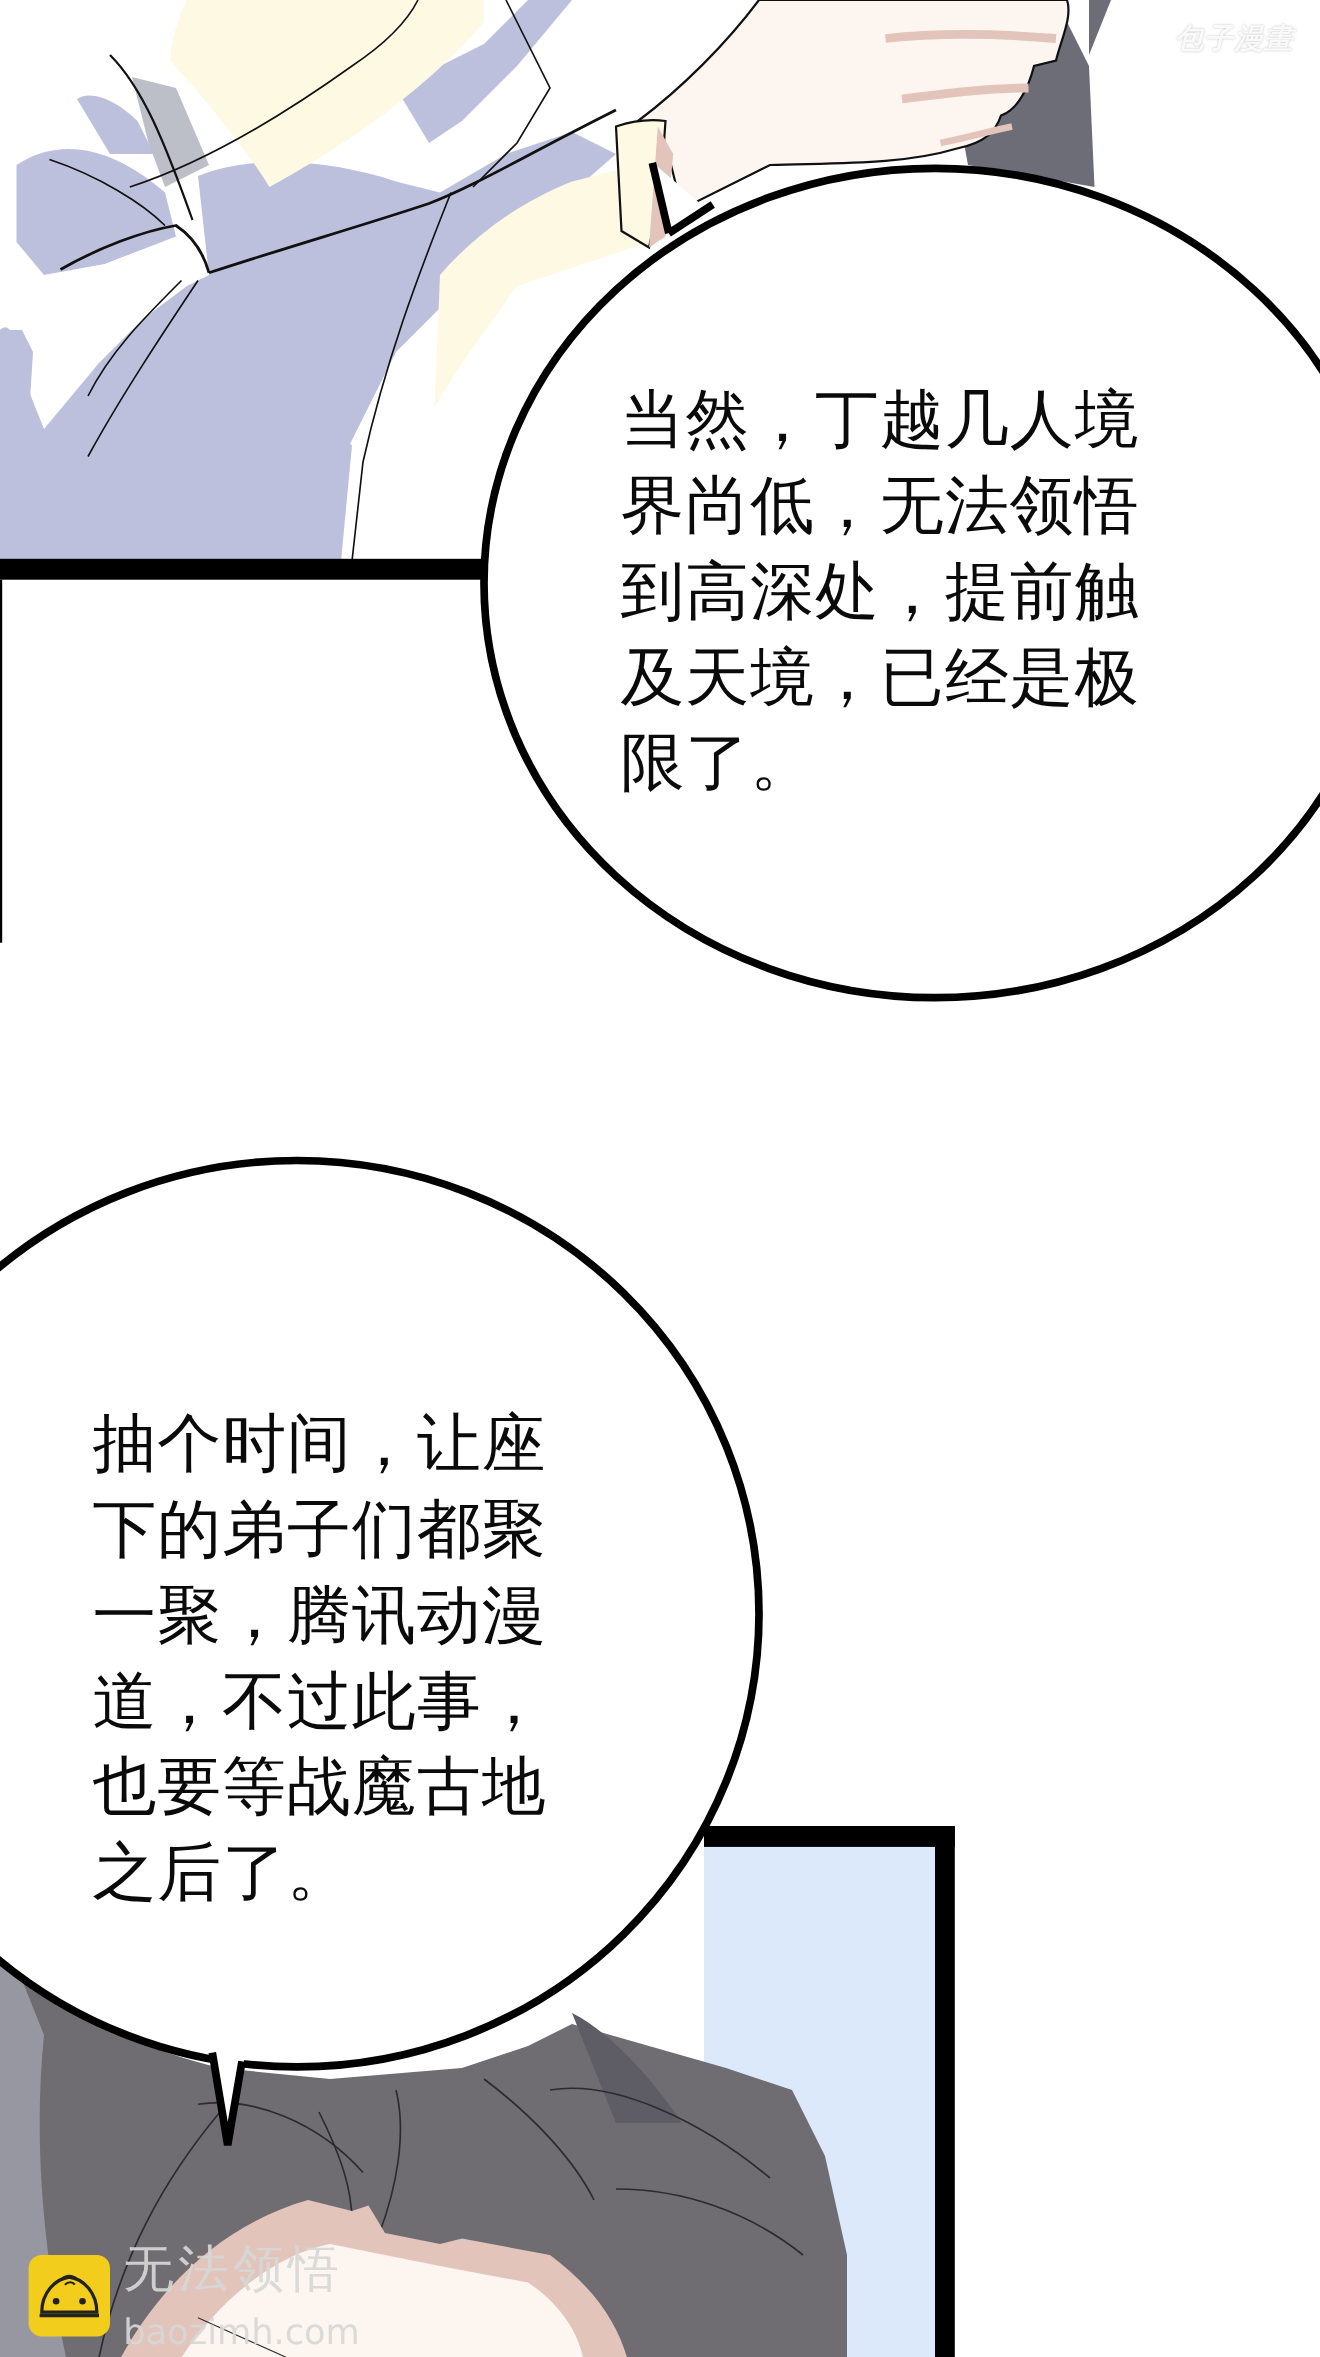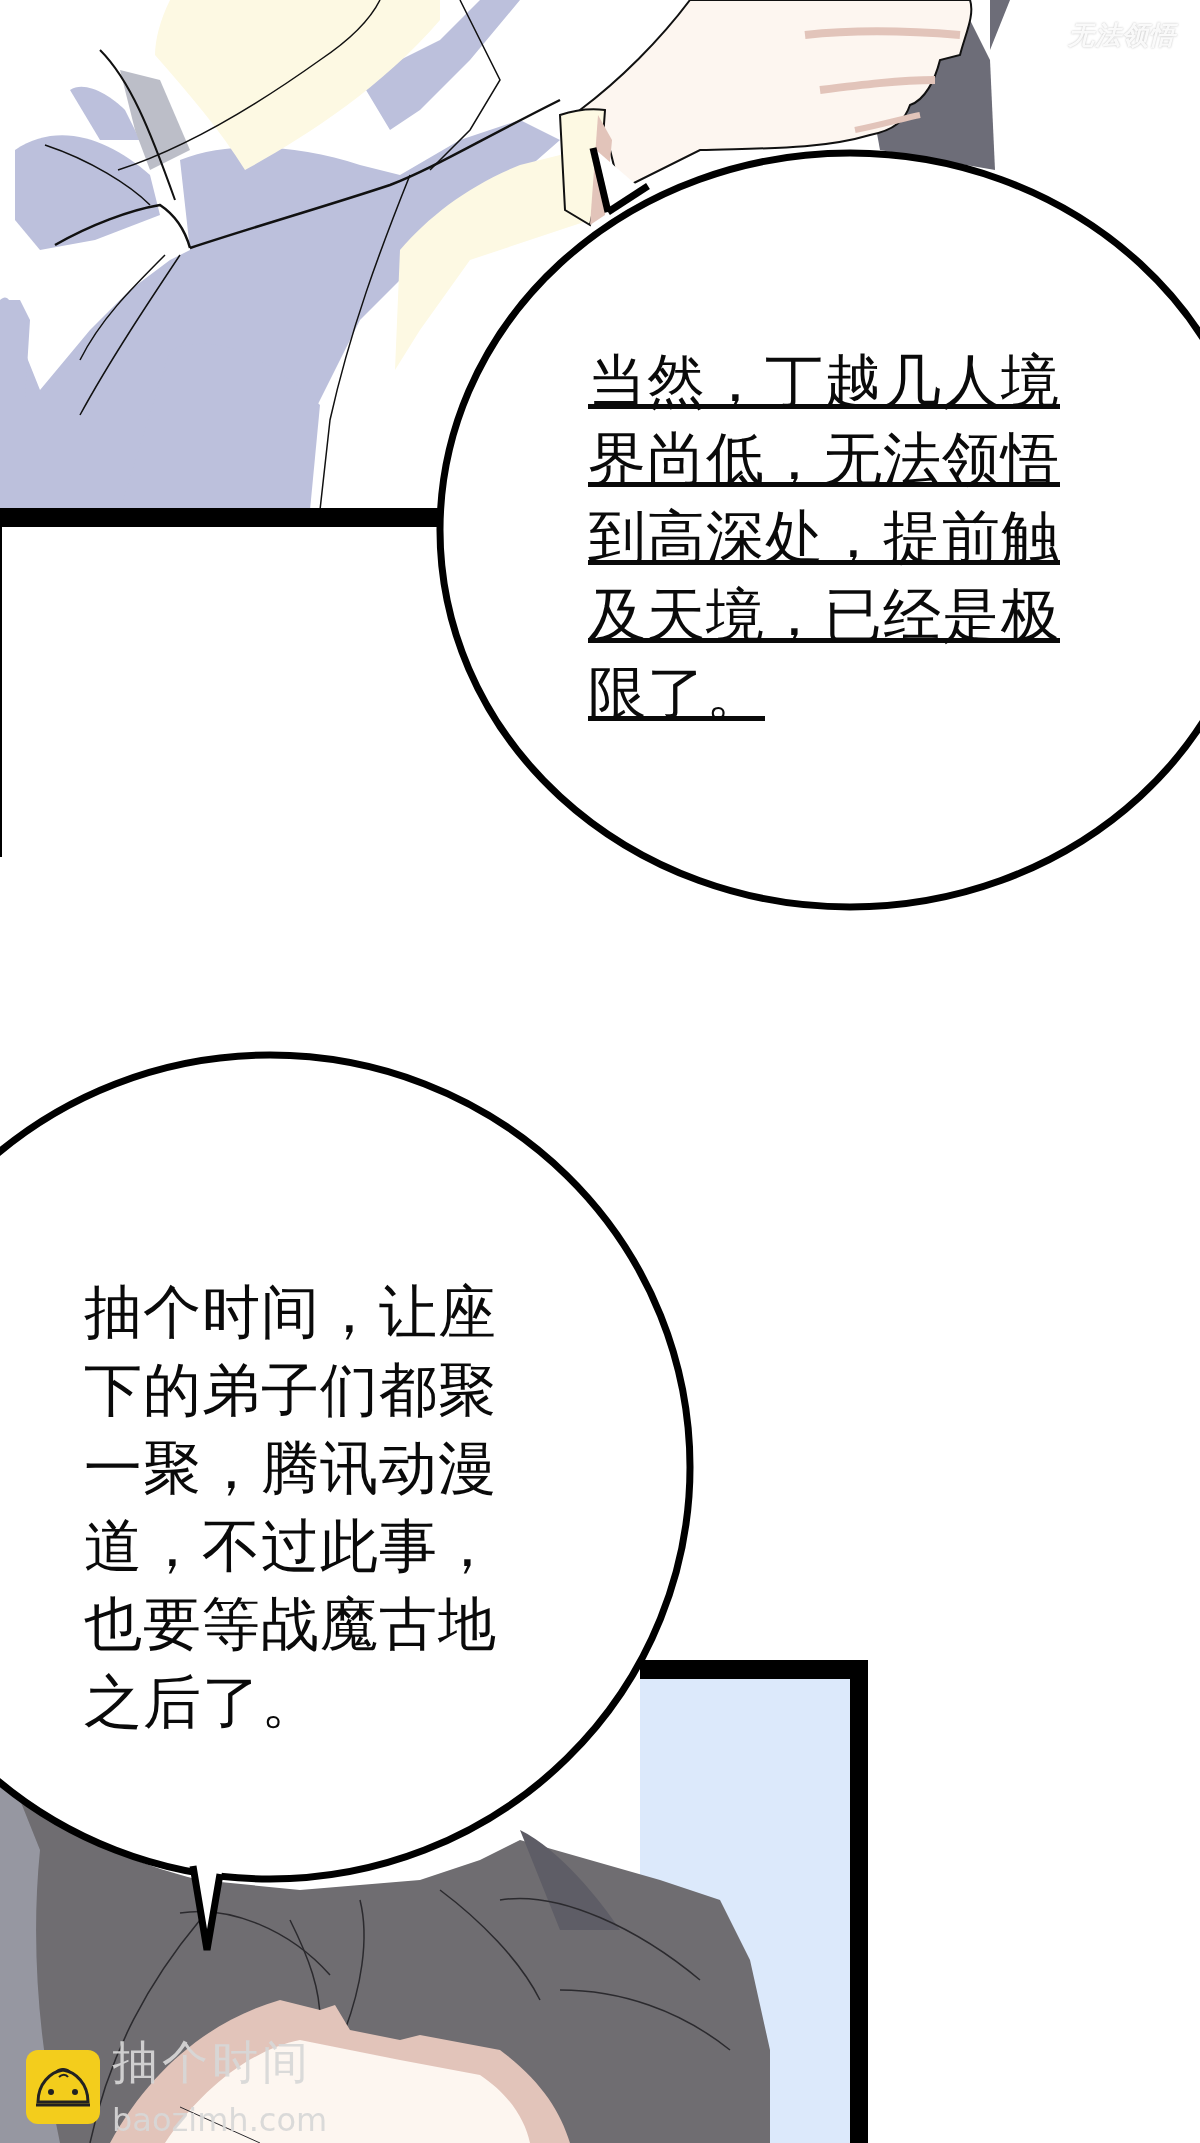--- a/index.html
+++ b/index.html
@@ -3,21 +3,21 @@
 <meta charset="utf-8">
 <style>
   html, body { margin: 0; padding: 0; background: #ffffff; }
   body { width: 1200px; height: 2143px; position: relative; overflow: hidden;
          font-family: "DejaVu Sans", "Liberation Sans", sans-serif; }
   .layer { position: absolute; left: 0; top: 0; }
   .bubble-text {
     position: absolute; color: #0a0a0a; font-size: 58px; line-height: 78px;
     letter-spacing: 1px; white-space: pre; font-weight: normal;
   }
-  #bubble-1-text { left: 588px; top: 342px; text-decoration: underline; }
+  #bubble-1-text { left: 564px; top: 342px; }
   #bubble-2-text { left: 84px; top: 1273px; }
   .watermark-top {
     position: absolute; right: 24px; top: 18px; font-size: 26px; font-weight: bold;
     color: rgba(255,255,255,0.9); font-style: italic; letter-spacing: 1px;
     text-shadow: 0 0 2px rgba(180,180,180,0.9);
   }
   .logo-wrap { position: absolute; left: 26px; top: 2037px; display: flex; align-items: center; }
   .logo-badge { width: 74px; height: 74px; border-radius: 12px; background: #f3cd1c; position: relative; }
   .logo-text { margin-left: 12px; color: rgba(215,215,215,0.92); }
   .logo-cn { font-size: 46px; line-height: 50px; letter-spacing: 4px; }
@@ -114,29 +114,29 @@
 到高深处，提前触
 及天境，已经是极
 限了。</div>
 <div id="bubble-2-text" class="bubble-text">抽个时间，让座
 下的弟子们都聚
 一聚，腾讯动漫
 道，不过此事，
 也要等战魔古地
 之后了。</div>
 
-<div class="watermark-top">无法领悟</div>
+<div class="watermark-top">包子漫畫</div>
 
 <div class="logo-wrap">
   <div class="logo-badge">
     <svg width="74" height="74" viewBox="0 0 74 74">
       <path d="M12,52 C12,34 24,22 37,20 C50,22 62,34 62,52 Z" fill="#f3cd1c" stroke="#222" stroke-width="3"></path>
       <path d="M30,22 C34,18 40,18 44,22 M33,27 C36,24 40,24 42,27" stroke="#222" stroke-width="2" fill="none"></path>
       <circle cx="25" cy="42" r="3" fill="#222"></circle>
       <circle cx="49" cy="42" r="3" fill="#222"></circle>
       <path d="M10,55 L64,55" stroke="#222" stroke-width="3"></path>
     </svg>
   </div>
   <div class="logo-text">
-    <div class="logo-cn">抽个时间</div>
+    <div class="logo-cn">无法领悟</div>
     <div class="logo-url">baozimh.com</div>
   </div>
 </div>
 
 </body></html>

